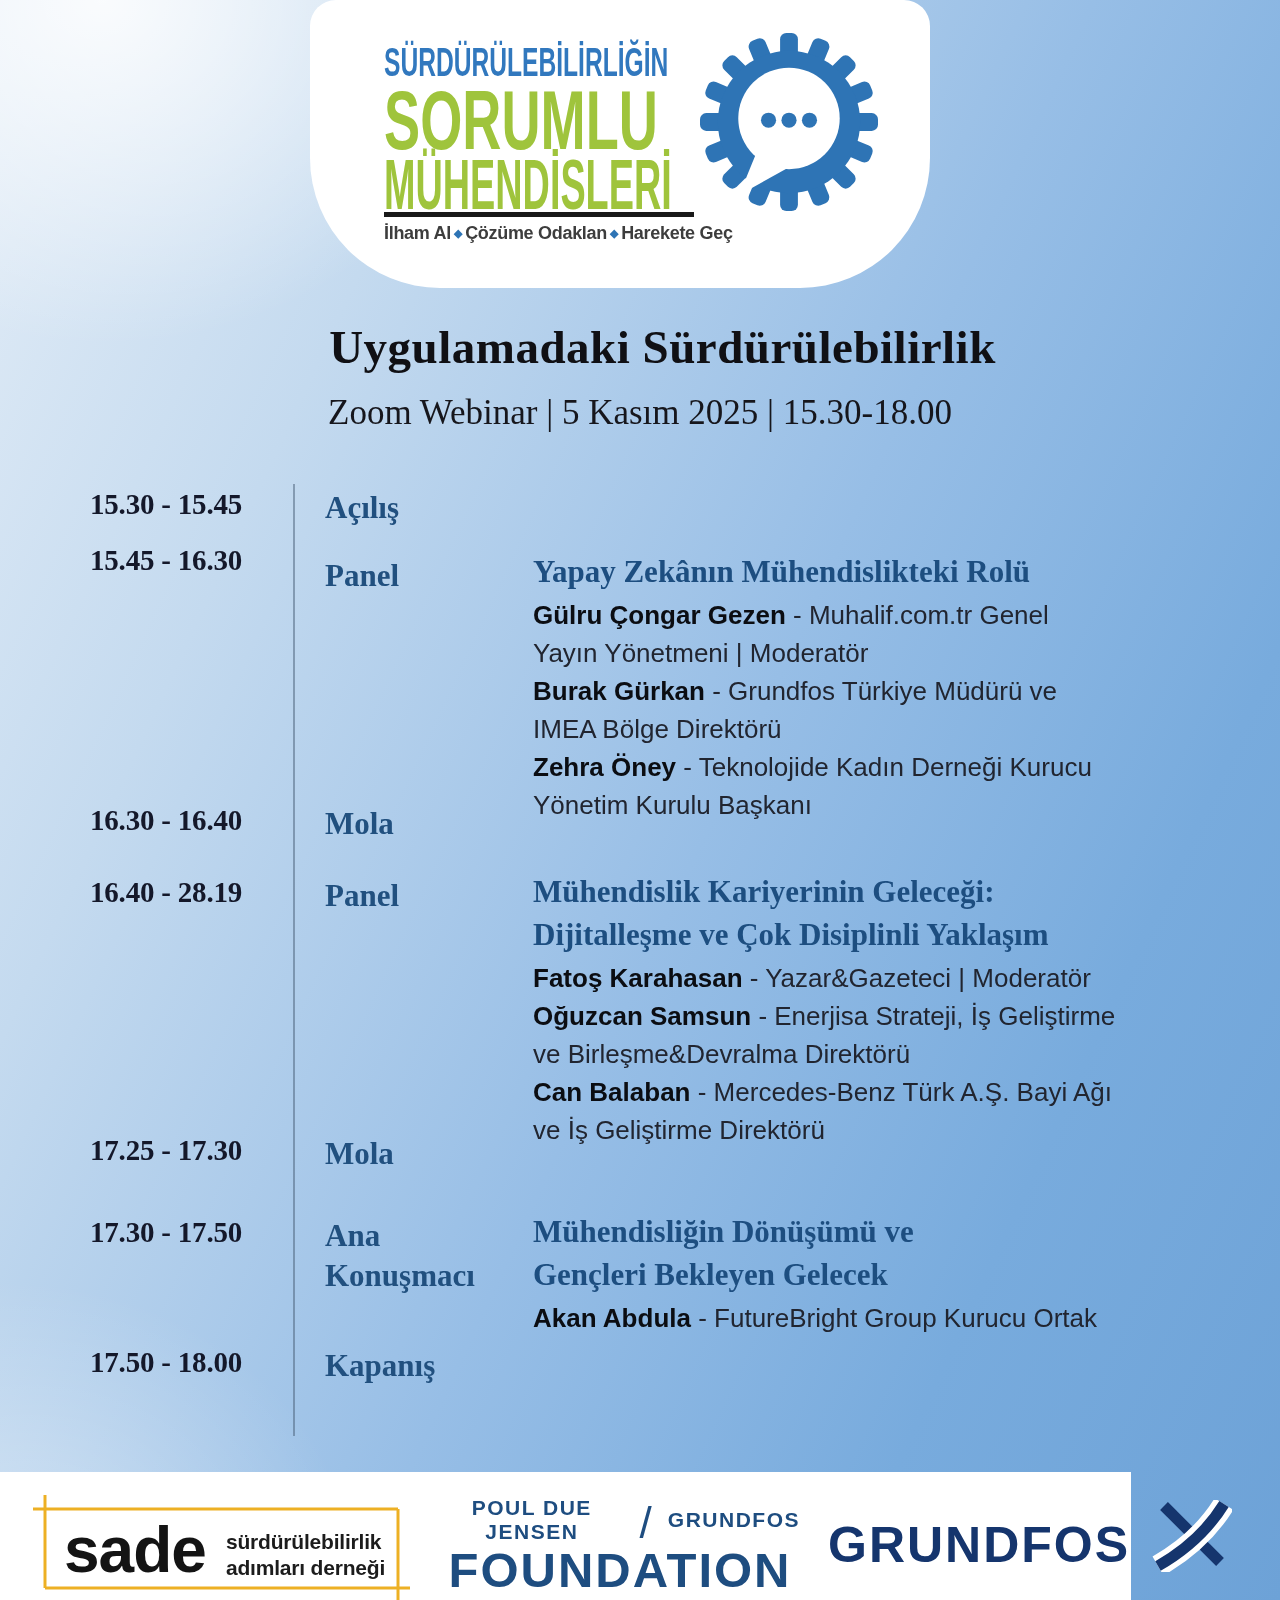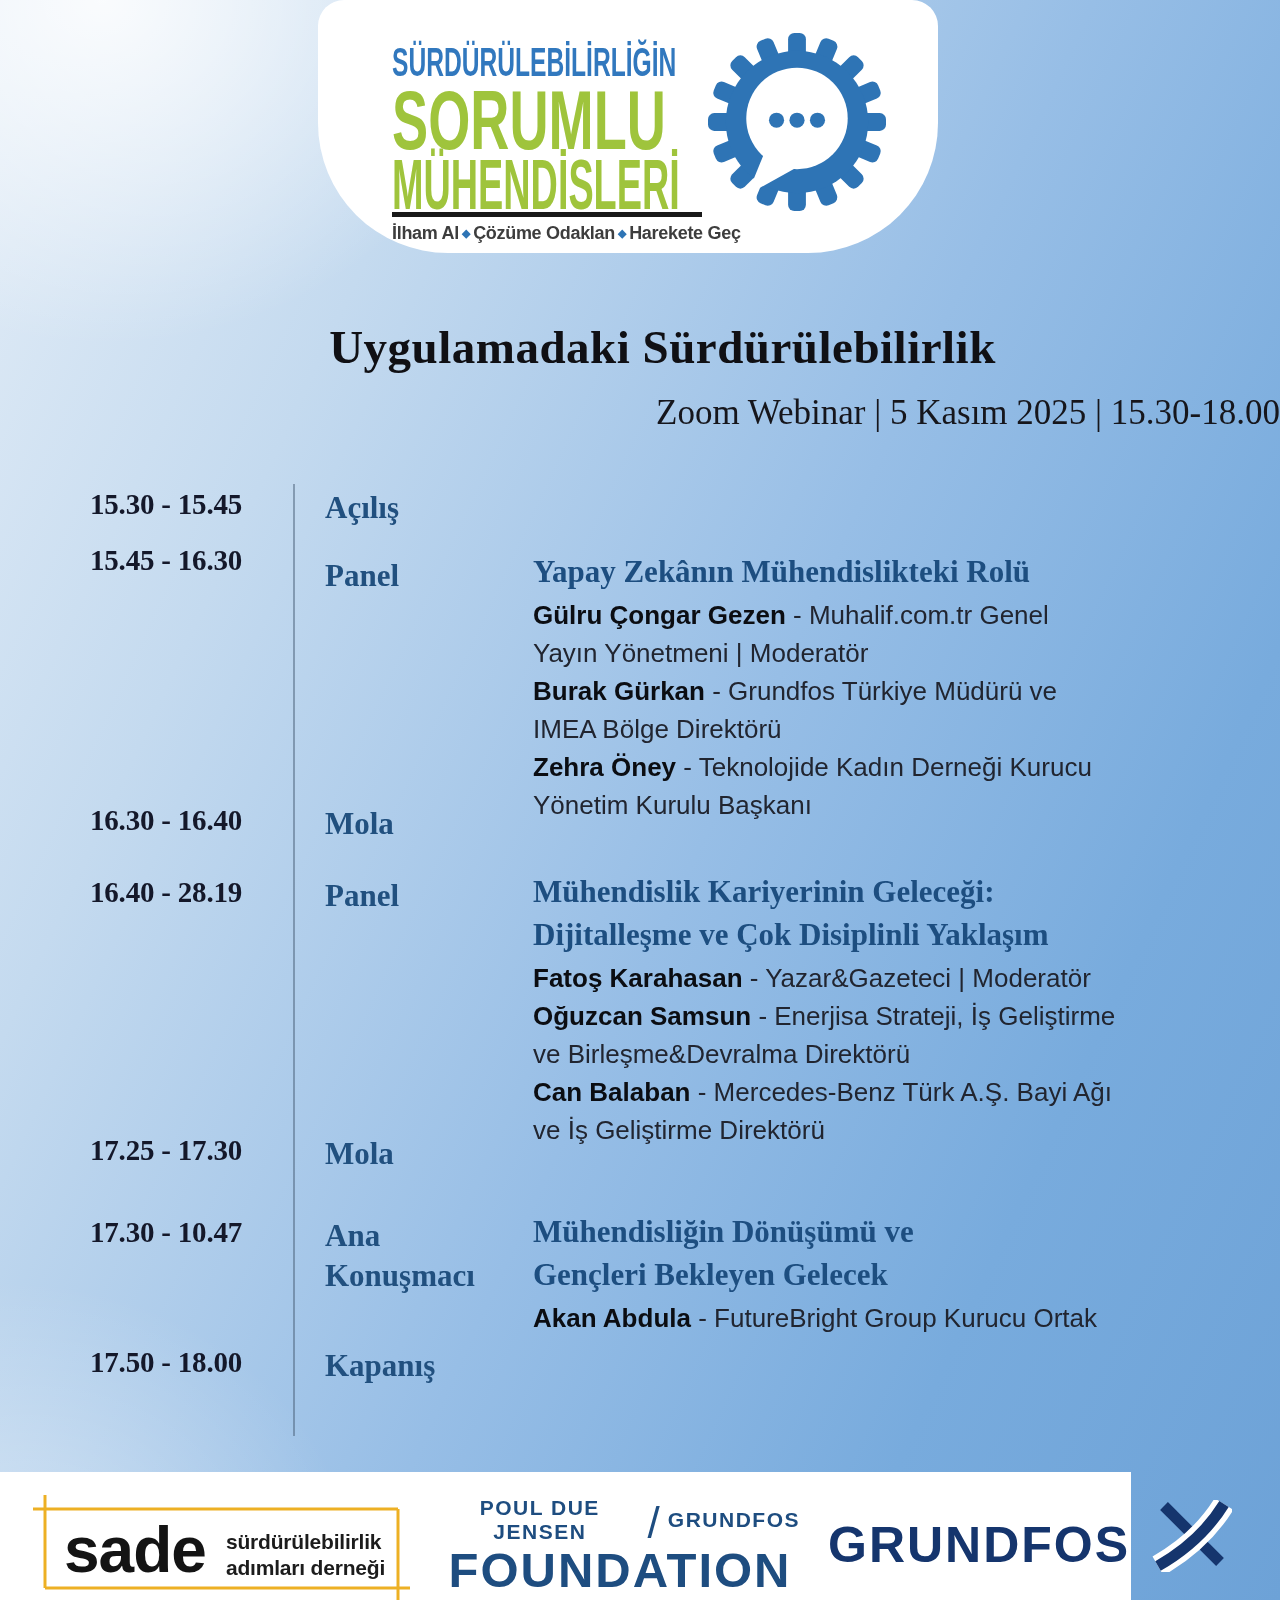--- a/index.html
+++ b/index.html
@@ -8,37 +8,37 @@
 
   .page {
     position:relative; width:1280px; height:1600px; overflow:hidden;
     background:
       radial-gradient(52% 36% at 8% 0%, rgba(255,255,255,.85) 0%, rgba(255,255,255,0) 60%),
       radial-gradient(46% 30% at 0% 98%, rgba(255,255,255,.40) 0%, rgba(255,255,255,0) 60%),
       linear-gradient(115deg, #e3edf7 0%, #c4daef 24%, #97bee6 54%, #78abdd 78%, #6da2d7 100%);
   }
 
   
-  .logo-card { position:absolute; left:318px; top:0; width:620px; height:253px;
+  .logo-card { position:absolute; left:310px; top:0; width:620px; height:288px;
     background:#ffffff; border-radius:26px 26px 130px 130px; }
   .l { position:absolute; left:74px; white-space:nowrap; font-weight:700; line-height:1;
     transform-origin:0 0; letter-spacing:0; }
   .l1 { top:42px;  font-size:40px; color:#3178be; transform:scaleX(.615); }
   .l2 { top:78px;  font-size:84px; color:#9fc43c; transform:scaleX(.645); }
   .l3 { top:150px; font-size:70px; color:#9fc43c; transform:scaleX(.54); }
   .logo-underline { position:absolute; left:74px; top:212px; width:310px; height:5px; background:#191919; }
   .tagline { position:absolute; left:74px; top:223px; white-space:nowrap;
     font-size:18px; font-weight:700; color:#3d3d3d; letter-spacing:-.3px; }
   .dia { color:#2e74b5; font-size:11px; vertical-align:2px; margin:0 3px; }
   .gear { position:absolute; left:390px; top:33px; width:178px; height:178px; }
 
   
   .title { position:absolute; top:320px; left:0; width:100%; text-align:center;
     font-family:"Liberation Serif", serif; font-weight:700; font-size:47px; color:#101014; letter-spacing:.5px;padding-left:45px; }
-  .subtitle { position:absolute; top:393px; left:0; width:100%; text-align:right;
+  .subtitle { position:absolute; top:393px; left:0; width:100%; text-align:center;
     font-family:"Liberation Serif", serif; font-size:35px; color:#16161c; }
 
   
   .schedule { position:absolute; left:0; top:480px; width:1280px; height:992px; }
   .divider { position:absolute; left:293px; top:4px; width:2px; height:952px; background:rgba(72,94,118,.5); }
   .time { position:absolute; left:90px; white-space:nowrap;
     font-family:"Liberation Serif", serif; font-weight:700; font-size:29px; color:#14182a; letter-spacing:-.2px; }
   .stype { position:absolute; left:325px; width:196px;
     font-family:"Liberation Serif", serif; font-weight:700; font-size:31px; line-height:40px; color:#21507f; }
   .sdetail { position:absolute; left:533px; width:585px; }
@@ -49,21 +49,21 @@
   .nm { font-weight:700; color:#0b0d12; }
 
   
   .footer { position:absolute; left:0; top:1472px; width:1131px; height:128px; background:#ffffff; }
   .sade-frame { position:absolute; left:25px; top:23px; }
   .sade-word { position:absolute; left:64px; top:46px; font-size:64px; font-weight:700;
     letter-spacing:-1px; color:#141414; line-height:1; }
   .sade-text { position:absolute; left:226px; top:57px; font-size:21px; font-weight:700;
     line-height:26px; color:#1c1c1c; letter-spacing:-.2px; }
   .fnd { position:absolute; left:440px; top:24px; width:360px; text-align:center; color:#1e4d80; }
-  .fnd-top { display:flex; justify-content:center; align-items:center; gap:8px; }
+  .fnd-top { display:flex; justify-content:center; align-items:center; gap:16px; }
   .fnd-small { font-size:21px; font-weight:700; letter-spacing:1.5px; }
   .fnd-slash { font-size:44px; font-weight:400; line-height:.8; position:relative; top:3px; }
   .fnd-big { font-size:49px; font-weight:700; letter-spacing:2px; margin-top:-2px; }
   .gr-word { position:absolute; left:828px; top:44px; font-size:50px; font-weight:700;
     letter-spacing:2px; color:#15356d; }
   .gr-emblem { position:absolute; left:1152px; top:28px; width:80px; height:72px; }
 </style>
 </head>
 <body>
 
@@ -156,21 +156,21 @@
         <p class="spk">
           <span class="nm">Can Balaban</span>
           <span class="rl">- Mercedes-Benz Türk A.Ş. Bayi Ağı ve İş Geliştirme Direktörü</span>
         </p>
       </div>
     </div>
 
     <div class="time" style="top:654px">17.25 - 17.30</div>
     <div class="stype" style="top:654px">Mola</div>
 
-    <div class="time" style="top:736px">17.30 - 10.47</div>
+    <div class="time" style="top:736px">17.30 - 17.50</div>
     <div class="stype" style="top:736px">Ana Konuşmacı</div>
     <div class="sdetail" style="top:730px; width:660px">
       <span class="stitle">Mühendisliğin Dönüşümü ve</span>
       <span class="stitle">Gençleri Bekleyen Gelecek</span>
       <div class="spks">
         <p class="spk">
           <span class="nm">Akan Abdula</span>
           <span class="rl">- FutureBright Group Kurucu Ortak</span>
         </p>
       </div>

